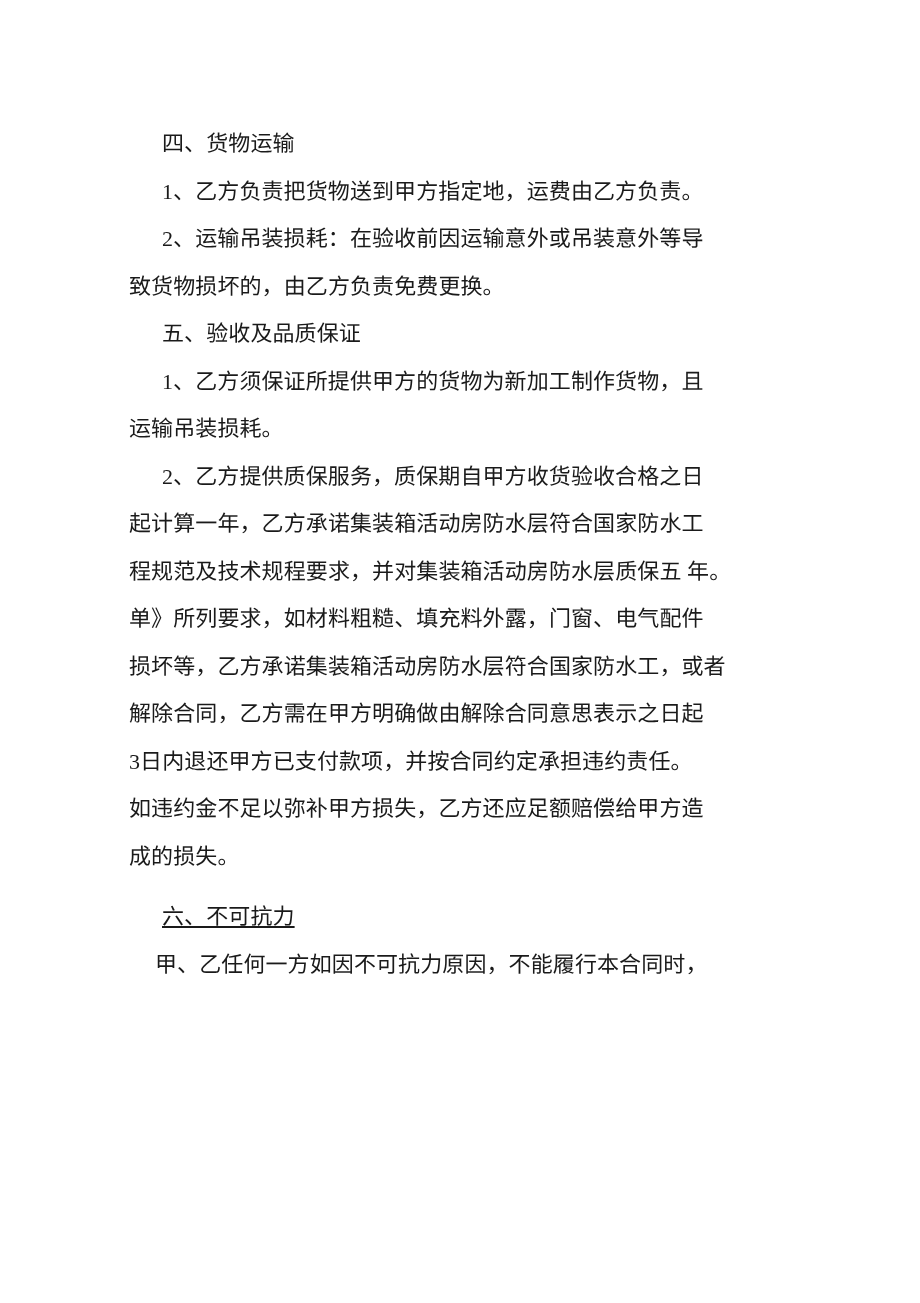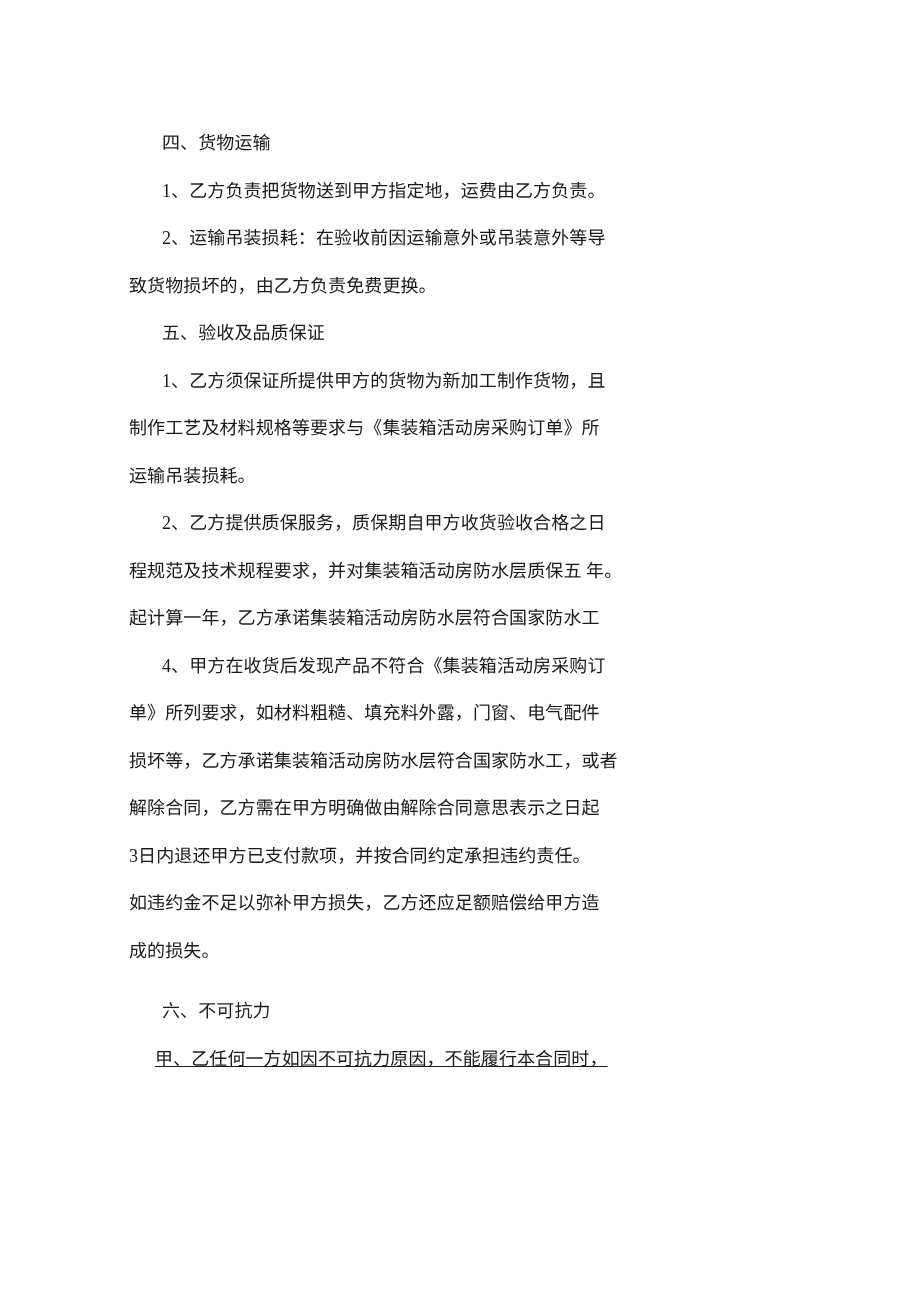--- a/index.html
+++ b/index.html
@@ -16,28 +16,28 @@
     font-family: "Liberation Serif", "DejaVu Serif", serif;
   }
   .text-block {
     position: absolute;
     left: 129px;
     top: 120px;
   }
   .doc-line {
     height: 47.5px;
     line-height: 47.5px;
-    font-size: 18px;
+    font-size: 22px;
     color: #1a1a1a;
     white-space: nowrap;
     letter-spacing: 0.1px;
   }
   .indent-standard { padding-left: 33px; }
-  .indent-small    { padding-left: 26px; text-decoration: underline; }
-  .gap-before      { margin-top: 13px; }
+  .indent-small    { padding-left: 26px; }
+  .gap-before      { margin-top: 13px; text-decoration: underline; }
   .role-heading    { font-weight: normal; } 
 </style>
 </head>
 <body>
 
 <div class="page">
   <div class="text-block">
 
       <div class="doc-line indent-standard role-heading">
         <span class="line-text">四、货物运输</span>
@@ -56,45 +56,39 @@
       </div>
 
       <div class="doc-line indent-standard role-heading">
         <span class="line-text">五、验收及品质保证</span>
       </div>
 
       <div class="doc-line indent-standard role-body">
         <span class="line-text">1、乙方须保证所提供甲方的货物为新加工制作货物，且</span>
       </div>
 
-      <div class="doc-line indent-none role-body">
-        <span class="line-text">制作工艺及材料规格等要求与《集装箱活动房采购订单》所</span>
-      </div>
 
       <div class="doc-line indent-none role-body">
         <span class="line-text">运输吊装损耗。</span>
       </div>
 
       <div class="doc-line indent-standard role-body">
         <span class="line-text">2、乙方提供质保服务，质保期自甲方收货验收合格之日</span>
       </div>
 
       <div class="doc-line indent-none role-body">
-        <span class="line-text">程规范及技术规程要求，并对集装箱活动房防水层质保五 年。</span>
+        <span class="line-text">起计算一年，乙方承诺集装箱活动房防水层符合国家防水工</span>
       </div>
 
       <div class="doc-line indent-none role-body">
-        <span class="line-text">起计算一年，乙方承诺集装箱活动房防水层符合国家防水工</span>
+        <span class="line-text">程规范及技术规程要求，并对集装箱活动房防水层质保五 年。</span>
       </div>
 
 
 
-      <div class="doc-line indent-standard role-body">
-        <span class="line-text">4、甲方在收货后发现产品不符合《集装箱活动房采购订</span>
-      </div>
 
       <div class="doc-line indent-none role-body">
         <span class="line-text">单》所列要求，如材料粗糙、填充料外露，门窗、电气配件</span>
       </div>
 
       <div class="doc-line indent-none role-body">
         <span class="line-text">损坏等，乙方承诺集装箱活动房防水层符合国家防水工，或者</span>
       </div>
 
       <div class="doc-line indent-none role-body">

